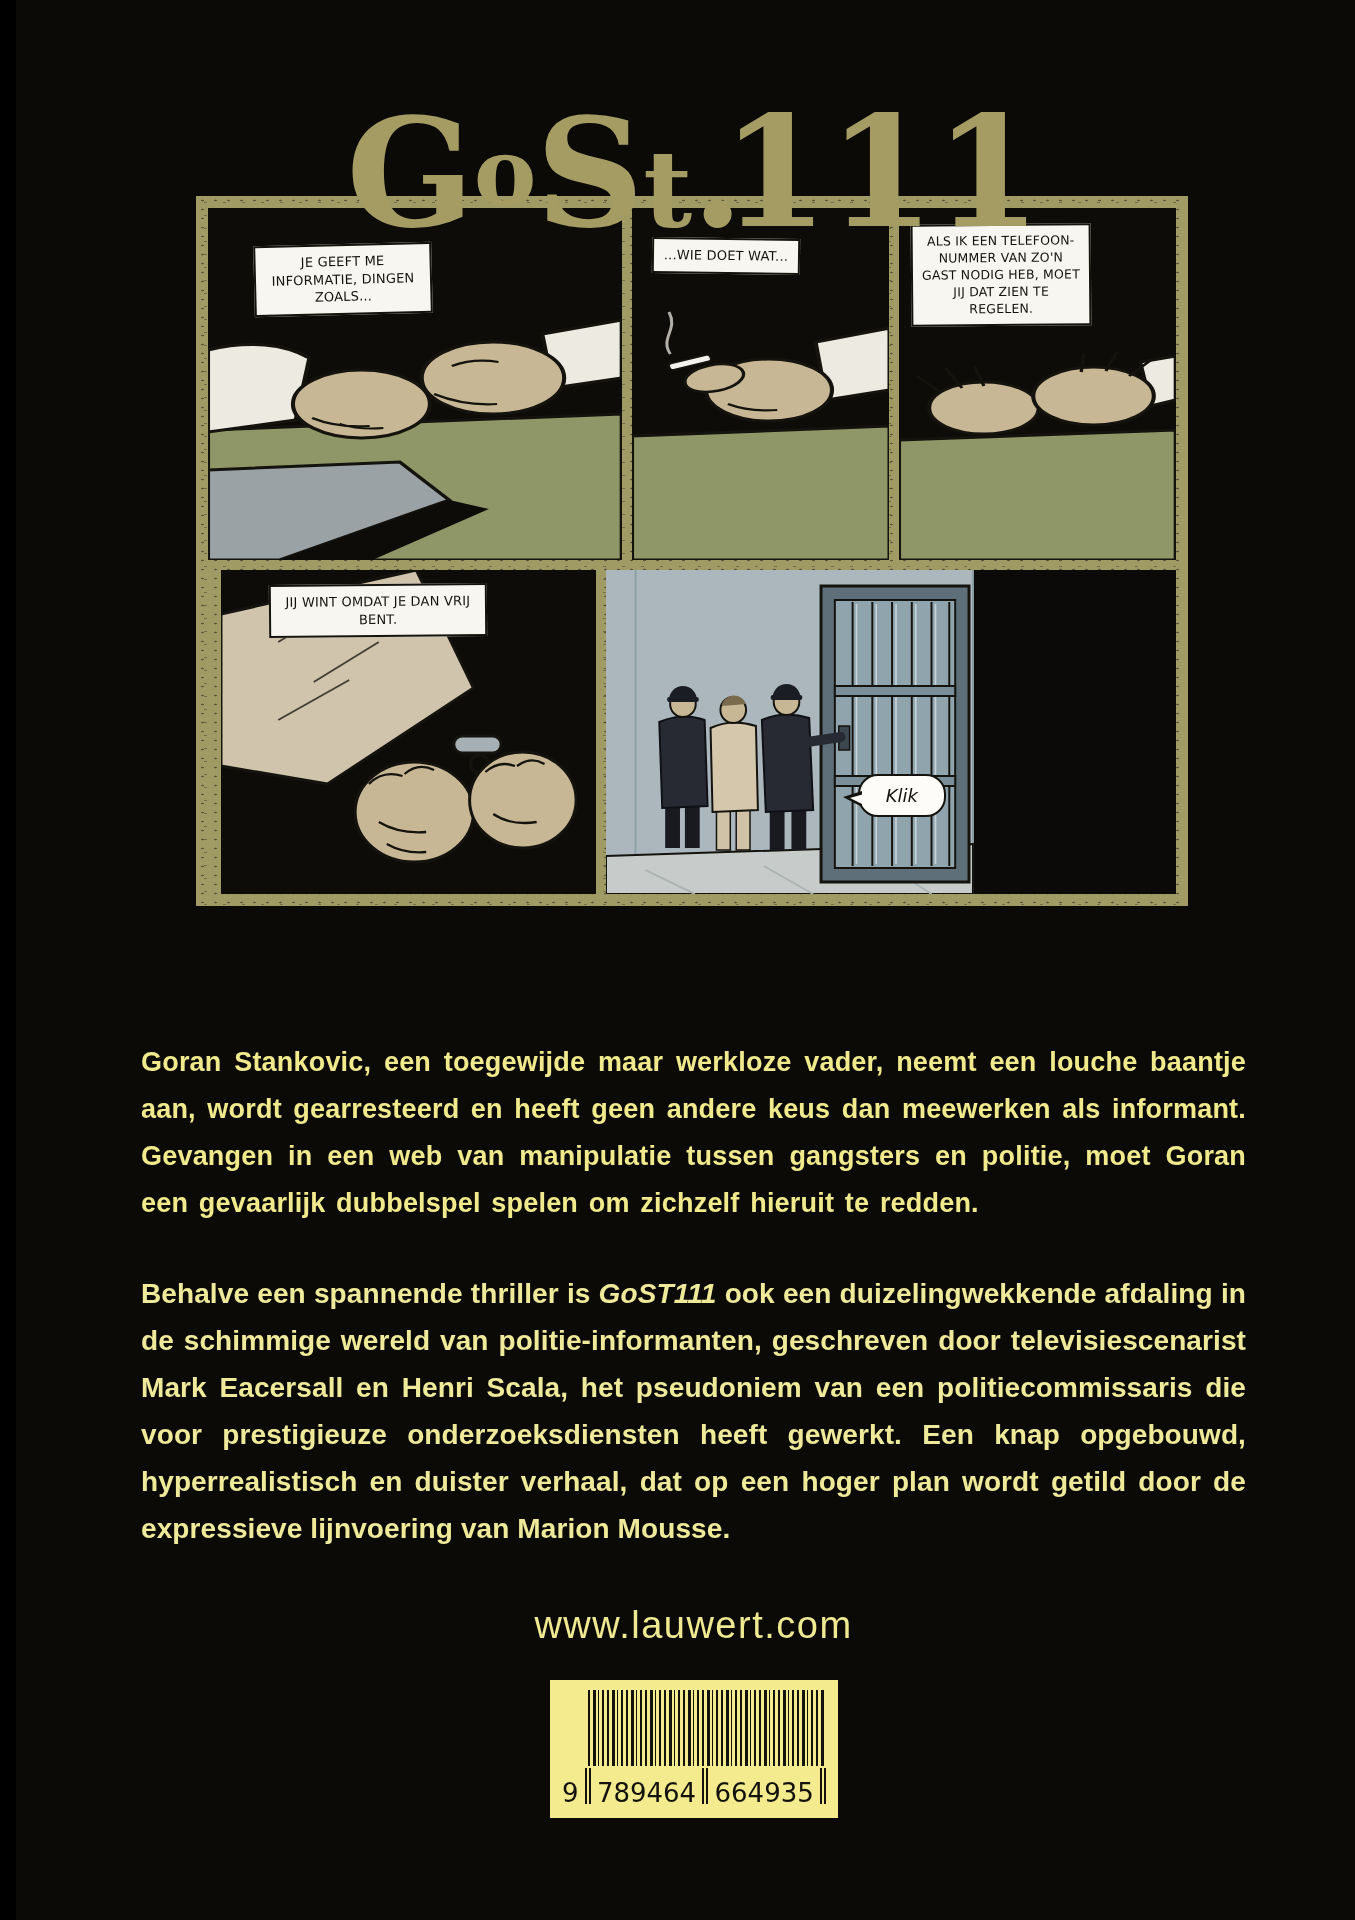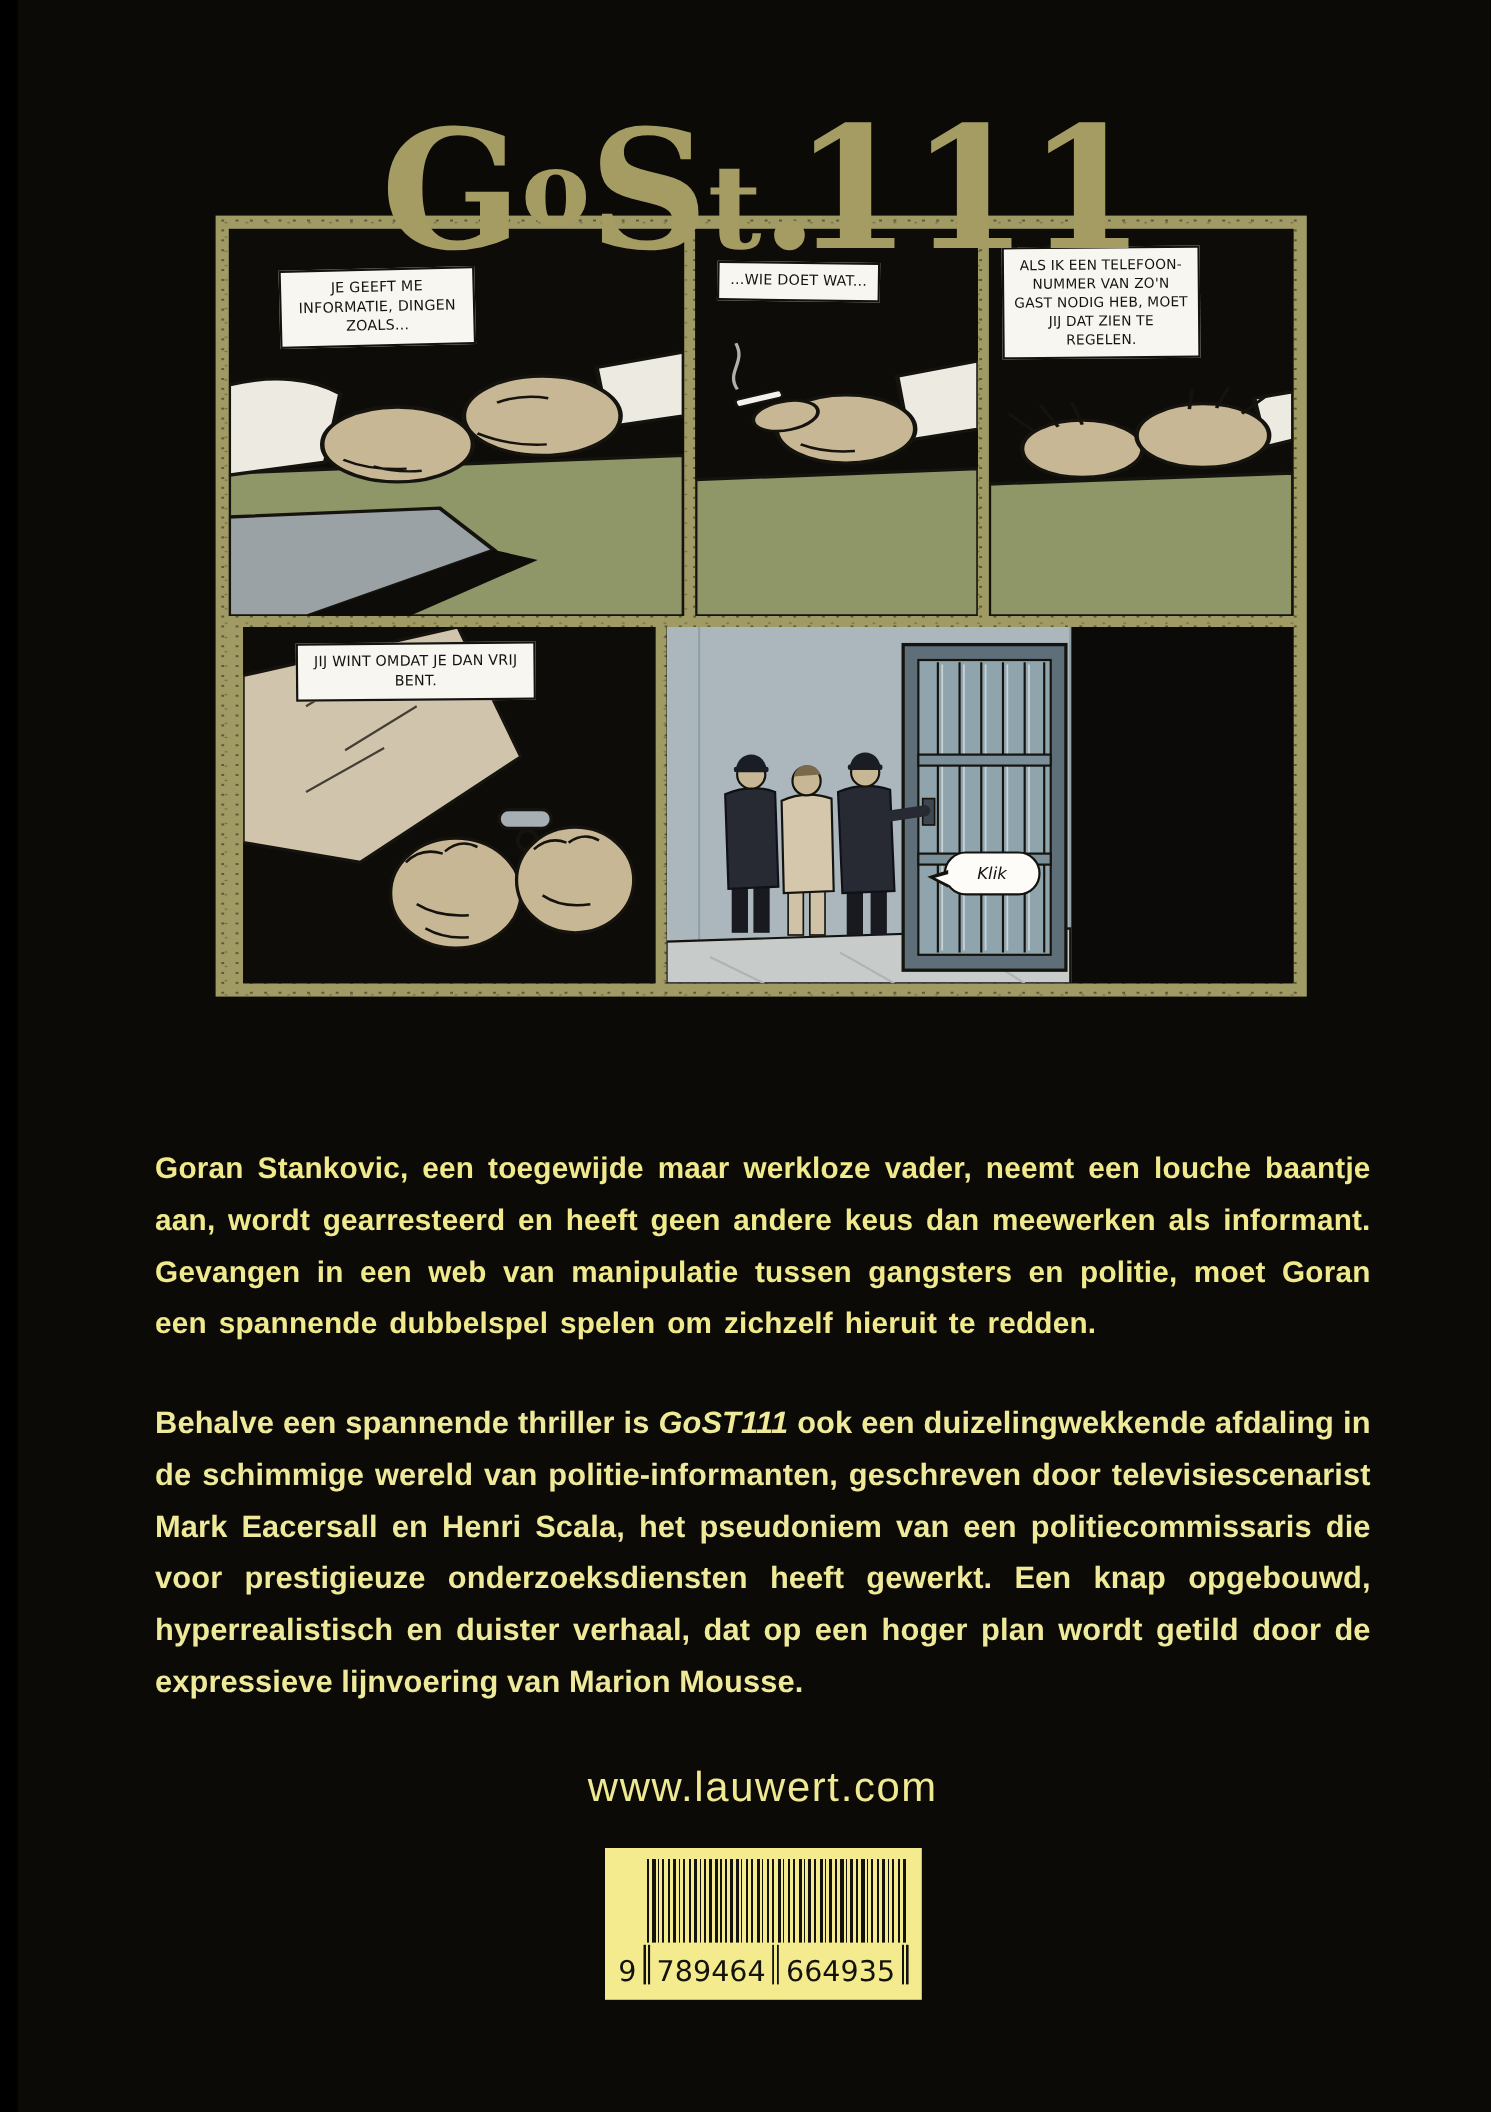--- a/index.html
+++ b/index.html
@@ -52,21 +52,21 @@
   .cap2{left:20px;top:30px;width:148px;transform:rotate(.8deg);}
   .cap3{left:12px;top:16px;width:180px;transform:rotate(-.5deg);font-size:12.5px;}
   .cap4{left:44px;top:32px;width:150px;transform:rotate(.6deg);}
   .cap5{left:48px;top:14px;width:218px;transform:rotate(-.5deg);}
   .cap6{right:14px;top:14px;width:152px;transform:rotate(.5deg);}
   
   .sfx-bubble{
     position:absolute;left:252px;top:204px;width:88px;box-sizing:border-box;
     background:#fdfcf8;border:2.5px solid #15130e;border-radius:20px;
     padding:9px 6px;text-align:center;
-    font-family:"DejaVu Sans",sans-serif;font-style:italic;font-size:15px;color:#15130e;
+    font-family:"DejaVu Sans",sans-serif;font-style:italic;font-size:18px;color:#15130e;
   }
   .sfx-bubble::before{
     content:"";position:absolute;left:-17px;top:15px;width:0;height:0;
     border-top:6px solid transparent;border-bottom:10px solid transparent;
     border-right:19px solid #15130e;
   }
   .sfx-bubble::after{
     content:"";position:absolute;left:-10px;top:18px;width:0;height:0;
     border-top:4px solid transparent;border-bottom:7px solid transparent;
     border-right:14px solid #fdfcf8;
@@ -222,21 +222,21 @@
             <circle cx="183" cy="132" r="13" fill="#c8b795" stroke="#15130e" stroke-width="2"></circle>
             <path d="M169 128 a14 14 0 0 1 28 0 Z" fill="#1a1d24"></path>
             <rect x="167" y="125" width="32" height="5" rx="2" fill="#1a1d24"></rect>
           </g>
         </svg>
         <div class="sfx-bubble">Klik</div>
       </div>
     </div>
   </div>
 
-  <p class="blurb-bold">Goran Stankovic, een toegewijde maar werkloze vader, neemt een louche baantje aan, wordt gearresteerd en heeft geen andere keus dan meewerken als informant. Gevangen in een web van manipulatie tussen gangsters en politie, moet Goran een spannende dubbelspel spelen om zichzelf hieruit te redden.</p>
+  <p class="blurb-bold">Goran Stankovic, een toegewijde maar werkloze vader, neemt een louche baantje aan, wordt gearresteerd en heeft geen andere keus dan meewerken als informant. Gevangen in een web van manipulatie tussen gangsters en politie, moet Goran een gevaarlijk dubbelspel spelen om zichzelf hieruit te redden.</p>
 
   <p class="blurb-reg"><span>Behalve een spannende thriller is </span><span class="it">GoST111</span><span> ook een duizelingwekkende afdaling in de schimmige wereld van politie-informanten, geschreven door televisiescenarist Mark Eacersall en Henri Scala, het pseudoniem van een politiecommissaris die voor prestigieuze onderzoeksdiensten heeft gewerkt. Een knap opgebouwd, hyperrealistisch en duister verhaal, dat op een hoger plan wordt getild door de expressieve lijnvoering van Marion Mousse.</span></p>
 
   <div class="website">www.lauwert.com</div>
 
   <div class="barcode">
     <div class="barcode-bars"></div>
     <div class="barcode-digits">
       <span>9</span>
       <span class="guard-sep"></span>

